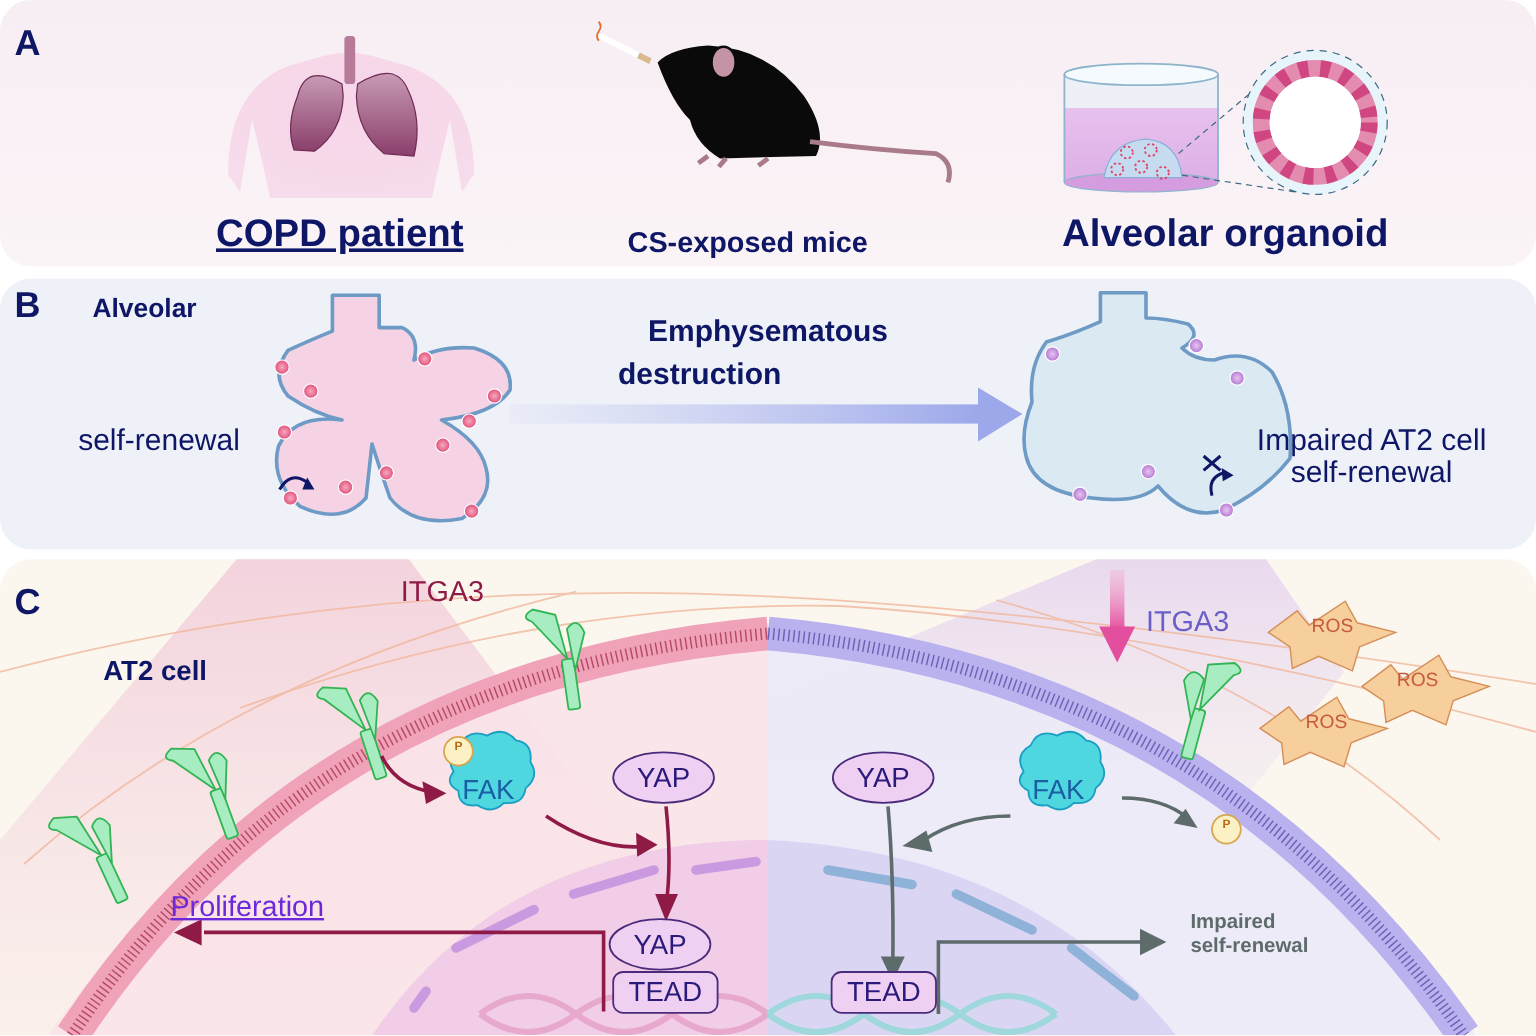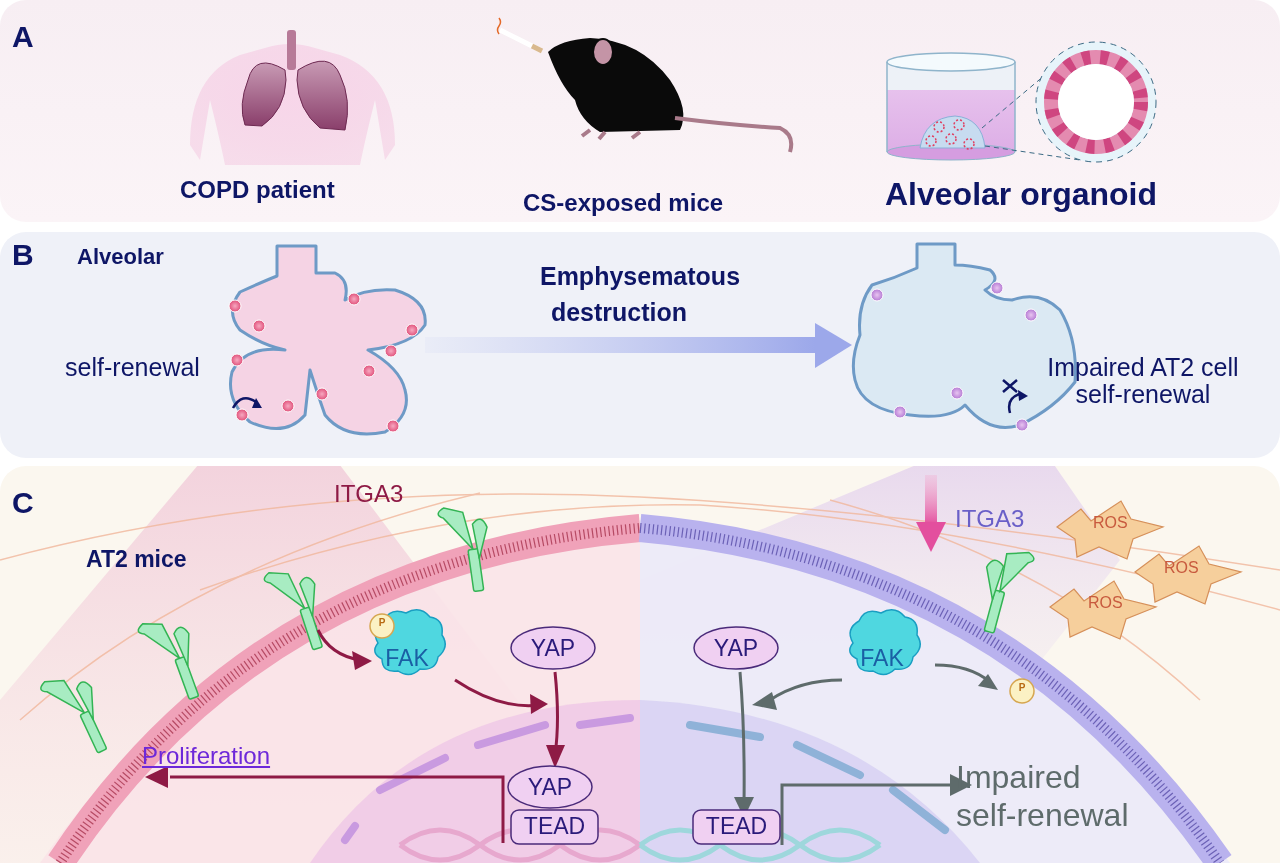--- a/index.html
+++ b/index.html
@@ -267,52 +267,52 @@
     <rect x="693" y="810" width="87" height="34" rx="8" fill="#f0d0f2" stroke="#4a2a7a" stroke-width="1.5"></rect>
 
     <g fill="#f6cf9c" stroke="#d6905a" stroke-width="1.2">
       <path d="M1057 527 l24 -18 l10 12 l30 -20 l10 18 l32 8 l-30 12 l-6 20 l-28 -12 l-22 10 l-2 -18 Z"></path>
       <path d="M1135 572 l24 -18 l10 12 l30 -20 l10 18 l32 8 l-30 12 l-6 20 l-28 -12 l-22 10 l-2 -18 Z"></path>
       <path d="M1050 607 l24 -18 l10 12 l30 -20 l10 18 l32 8 l-30 12 l-6 20 l-28 -12 l-22 10 l-2 -18 Z"></path>
     </g>
   </g>
 </svg>
 
-<div class="bold-navy" style="left:180px;top:176px;font-size:24px;">COPD patient</div>
+<div class="bold-navy" style="left:180px;top:176px;font-size:32px;text-decoration:underline;">COPD patient</div>
 <div class="bold-navy" style="left:523px;top:172px;font-size:24px;margin-top:17px;">CS-exposed mice</div>
 <div class="bold-navy" style="left:885px;top:176px;font-size:32px;text-align:right;">Alveolar organoid</div>
 
 <div class="bold-navy" style="left:77px;top:244px;font-size:22px;">Alveolar</div>
 <div class="bold-navy" style="left:515px;top:262px;font-size:25px;width:250px;text-align:center;">Emphysematous</div>
-<div class="bold-navy" style="left:515px;top:298px;font-size:25px;width:208px;text-align:center;">destruction</div>
+<div class="bold-navy" style="left:515px;top:298px;font-size:25px;width:208px;text-align:left;">destruction</div>
 <div class="reg-navy" style="left:40px;top:354px;font-size:25px;width:185px;">
   <div>self-renewal</div>
 </div>
 <div class="reg-navy" style="left:1018px;top:354px;font-size:25px;width:250px;">
   <div>Impaired AT2 cell</div>
   <div>self-renewal</div>
 </div>
 
-<div class="bold-navy" style="left:86px;top:546px;font-size:23px;">AT2 mice</div>
+<div class="bold-navy" style="left:86px;top:546px;font-size:23px;">AT2 cell</div>
 <div class="lbl" style="left:334px;top:480px;font-size:24px;color:#8e1a45;">ITGA3</div>
 <div class="lbl" style="left:955px;top:505px;font-size:24px;color:#6a5fc8;">ITGA3</div>
 
 <div class="lbl" style="left:376px;top:617px;font-size:10px;font-weight:bold;color:#b86a14;width:12px;text-align:center;">P</div>
 <div class="lbl" style="left:1016px;top:682px;font-size:10px;font-weight:bold;color:#b86a14;width:12px;text-align:center;">P</div>
 
 <div class="lbl" style="left:377px;top:645px;font-size:23px;color:#1a5fa4;width:60px;text-align:center;">FAK</div>
 <div class="lbl" style="left:852px;top:645px;font-size:23px;color:#1a5fa4;width:60px;text-align:center;">FAK</div>
 
 <div class="lbl" style="left:511px;top:635px;font-size:23px;color:#2a1a7a;width:84px;text-align:center;">YAP</div>
 <div class="lbl" style="left:508px;top:774px;font-size:23px;color:#2a1a7a;width:84px;text-align:center;">YAP</div>
 <div class="lbl" style="left:511px;top:813px;font-size:23px;color:#2a1a7a;width:87px;text-align:center;">TEAD</div>
 <div class="lbl" style="left:694px;top:635px;font-size:23px;color:#2a1a7a;width:84px;text-align:center;">YAP</div>
 <div class="lbl" style="left:693px;top:813px;font-size:23px;color:#2a1a7a;width:87px;text-align:center;">TEAD</div>
 
 <div class="lbl" style="left:142px;top:742px;font-size:24px;color:#6d28d9;text-decoration:underline;">Proliferation</div>
-<div class="lbl" style="left:956px;top:758px;font-size:32px;color:#5e6b6b;line-height:1.2;">
+<div class="lbl" style="left:992px;top:758px;font-size:17px;color:#5e6b6b;line-height:1.2;font-weight:bold;">
   <div>Impaired</div>
   <div>self-renewal</div>
 </div>
 
 <div class="lbl" style="left:1093px;top:514px;font-size:16px;color:#c85a3e;">ROS</div>
 <div class="lbl" style="left:1164px;top:559px;font-size:16px;color:#c85a3e;">ROS</div>
 <div class="lbl" style="left:1088px;top:594px;font-size:16px;color:#c85a3e;">ROS</div>
 
 </body></html>

